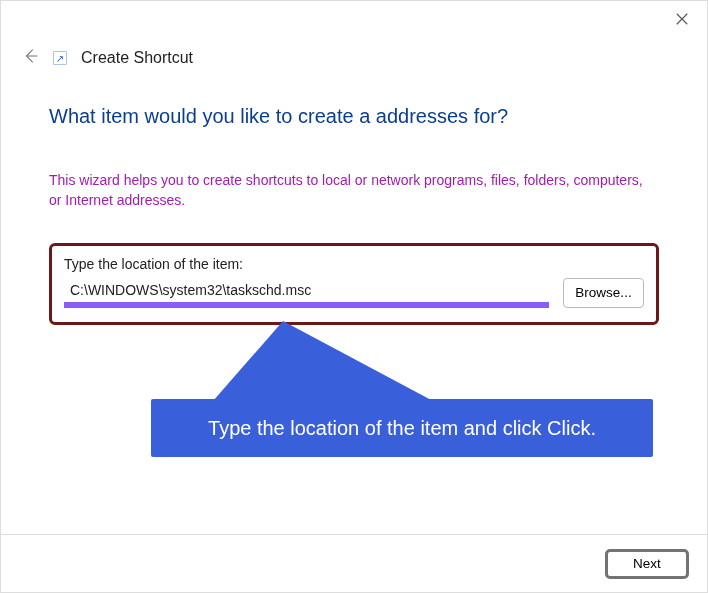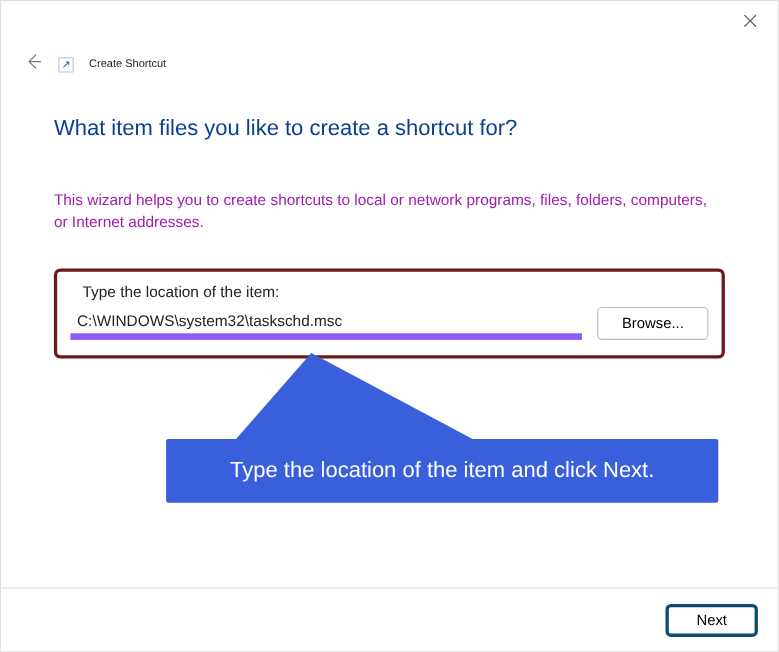--- a/index.html
+++ b/index.html
@@ -37,21 +37,21 @@
     .shortcut-icon {
       font-size: 10px;
       color: #1b5fc4;
       position: relative;
       width: 14px; height: 14px;
       border: 1px solid #a9c5ea;
       display: flex; align-items: center; justify-content: center;
       border-radius: 1px;
     }
     .dlg-title {
-      font-size: 10px;
+      font-size: 16px;
       color: #222;
     }
     .content {
       padding: 36px 48px 0 48px;
     }
     .heading {
       font-size: 20px;
       color: #0a3e91;
       font-weight: 400;
       margin-bottom: 42px;
@@ -65,41 +65,40 @@
     .input-block {
       border: 3px solid #6a1818;
       border-radius: 6px;
       padding: 10px 12px 14px 12px;
       margin-bottom: 26px;
     }
     .input-label {
       font-size: 14px;
       color: #222;
       margin-bottom: 6px;
-      margin-left: 11px;
     }
     .input-row {
       display: flex;
       gap: 14px;
       align-items: center;
     }
     .path-input {
       flex: 1;
       height: 30px;
       padding: 4px 6px;
       font-size: 14px;
       border: none;
       border-bottom: 6px solid #8b5cf6;
       outline: none;
       font-family: inherit;
       color: #222;
       background: #fff;
     }
     .browse-btn {
-      width: 101px;
+      width: 81px;
       height: 30px;
       font-size: 13.5px;
       background: #fff;
       border: 1px solid #bbb;
       border-radius: 4px;
       cursor: pointer;
     }
     .continue-text {
       font-size: 14px;
       color: #222;
@@ -134,21 +133,21 @@
     .ftr-btn {
       width: 84px;
       height: 30px;
       font-size: 13.5px;
       background: #fff;
       border: 1px solid #bbb;
       border-radius: 4px;
       cursor: pointer;
     }
     .ftr-btn.primary {
-      border: 3px solid #0c4a6e;
+      border: 3px solid #737373;
       border-radius: 5px;
       margin-left: 14px;
     }
   </style>
 </head>
 <body>
 
 <div class="titlebar">
   <span>
     <svg class="close-icon" viewBox="0 0 16 16">
@@ -162,36 +161,36 @@
     <svg class="back-arrow" viewBox="0 0 20 20">
         <path d="M13 3 L6 10 L13 17" stroke="#777" stroke-width="1.2" fill="none"></path>
         <path d="M6 10 L18 10" stroke="#777" stroke-width="1.2"></path>
       </svg>
   </span>
   <span class="shortcut-icon">↗</span>
   <span class="dlg-title">Create Shortcut</span>
 </div>
 
 <div class="content">
-  <h1 class="heading">What item files you like to create a shortcut for?</h1>
+  <h1 class="heading">What item would you like to create a addresses for?</h1>
   <p class="desc">This wizard helps you to create shortcuts to local or network programs, files, folders, computers, or Internet addresses.</p>
 
   <div class="input-block">
     <div class="input-label">Type the location of the item:</div>
     <div class="input-row">
       <input type="text" class="path-input" value="C:\WINDOWS\system32\taskschd.msc" style="">
       <button class="browse-btn">Browse...</button>
     </div>
   </div>
 
 </div>
 
 <svg class="tri" width="220" height="100">
   <polygon points="70,8 0,88 220,88" fill="#3a5fdb"></polygon>
 </svg>
 
 <div class="callout-box">
-  <span>Type the location of the item and click Next.</span>
+  <span>Type the location of the item and click Click.</span>
 </div>
 
 <div class="footer">
   <button class="ftr-btn primary">Next</button>
 </div>
 
 </body></html>

